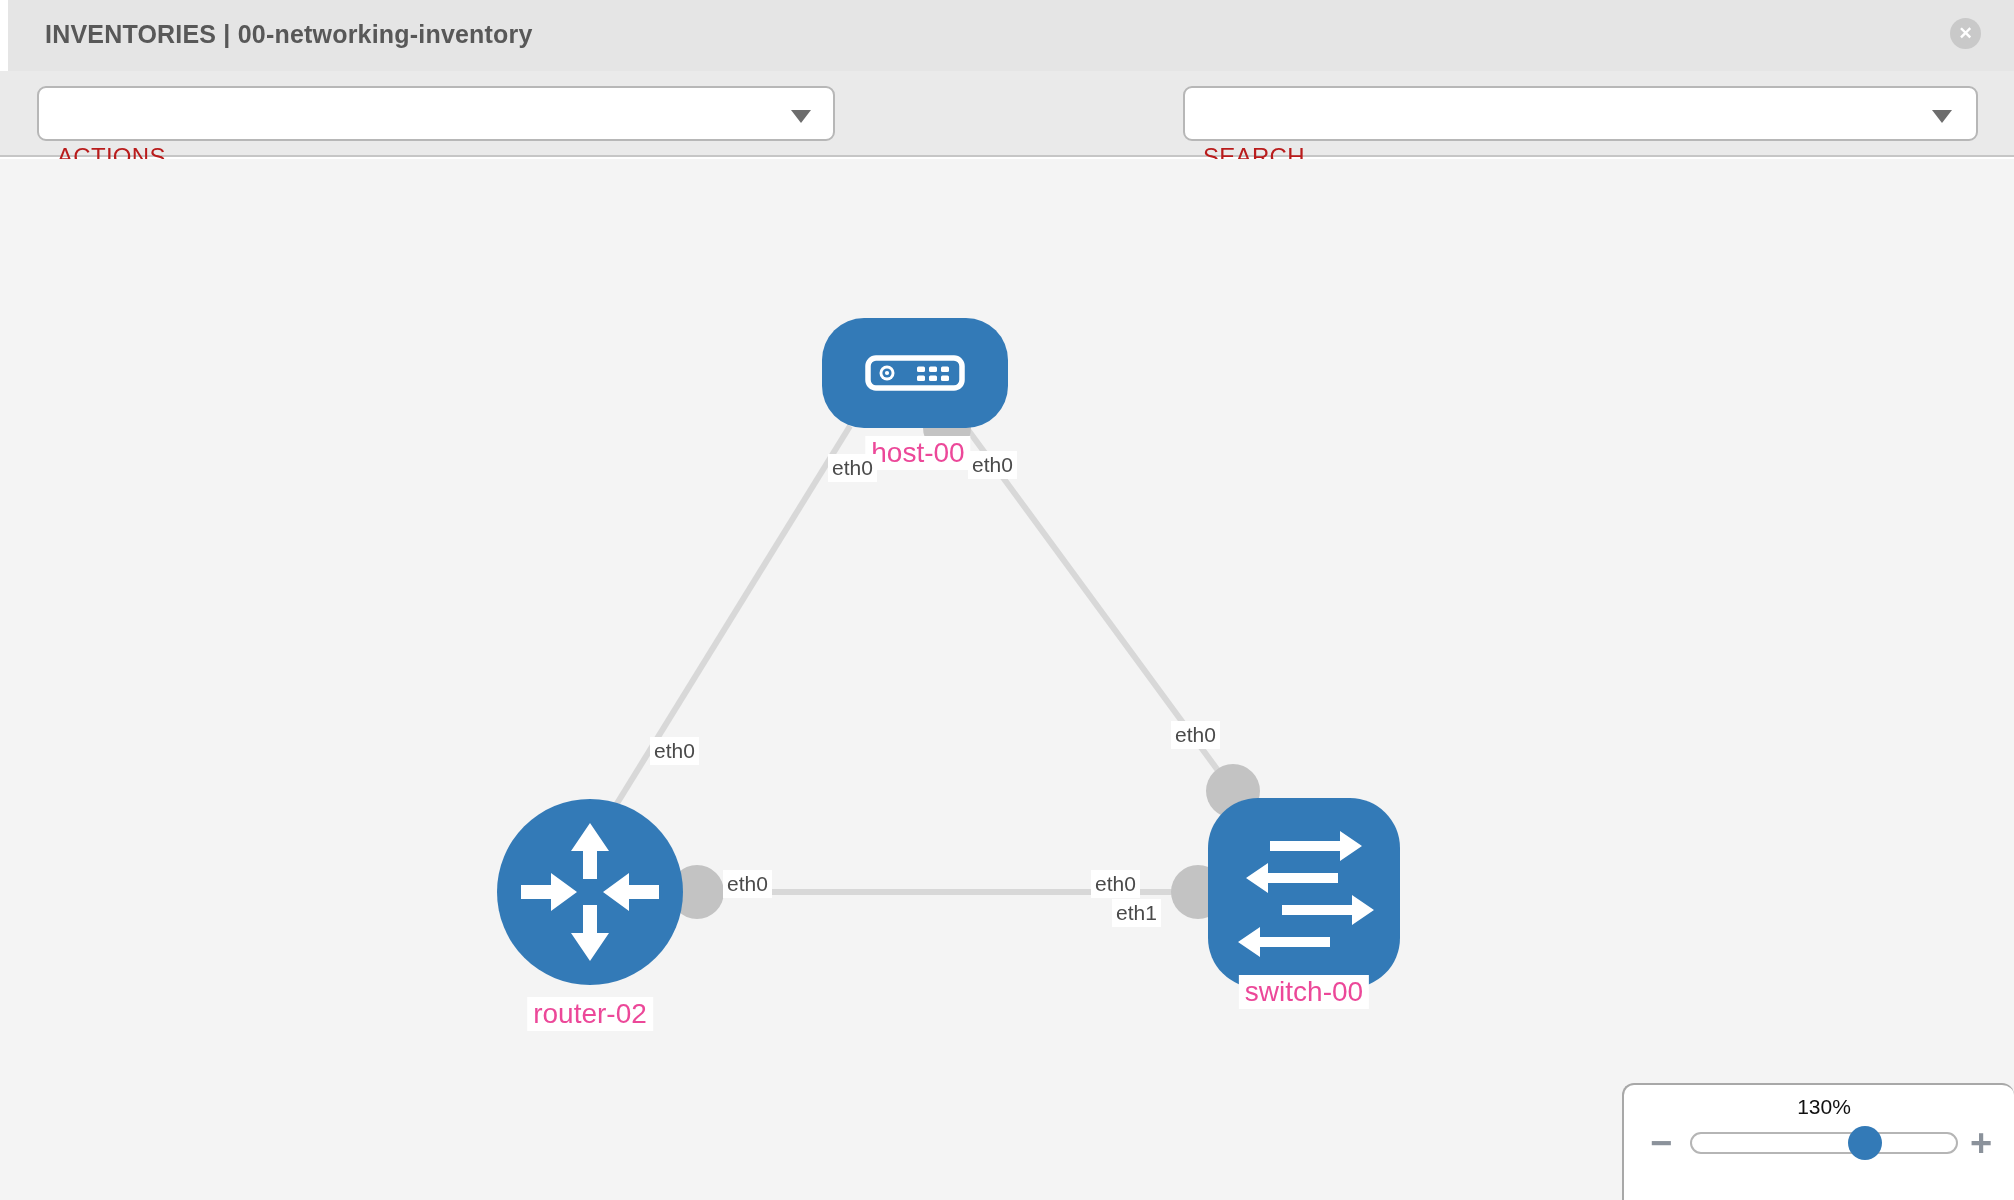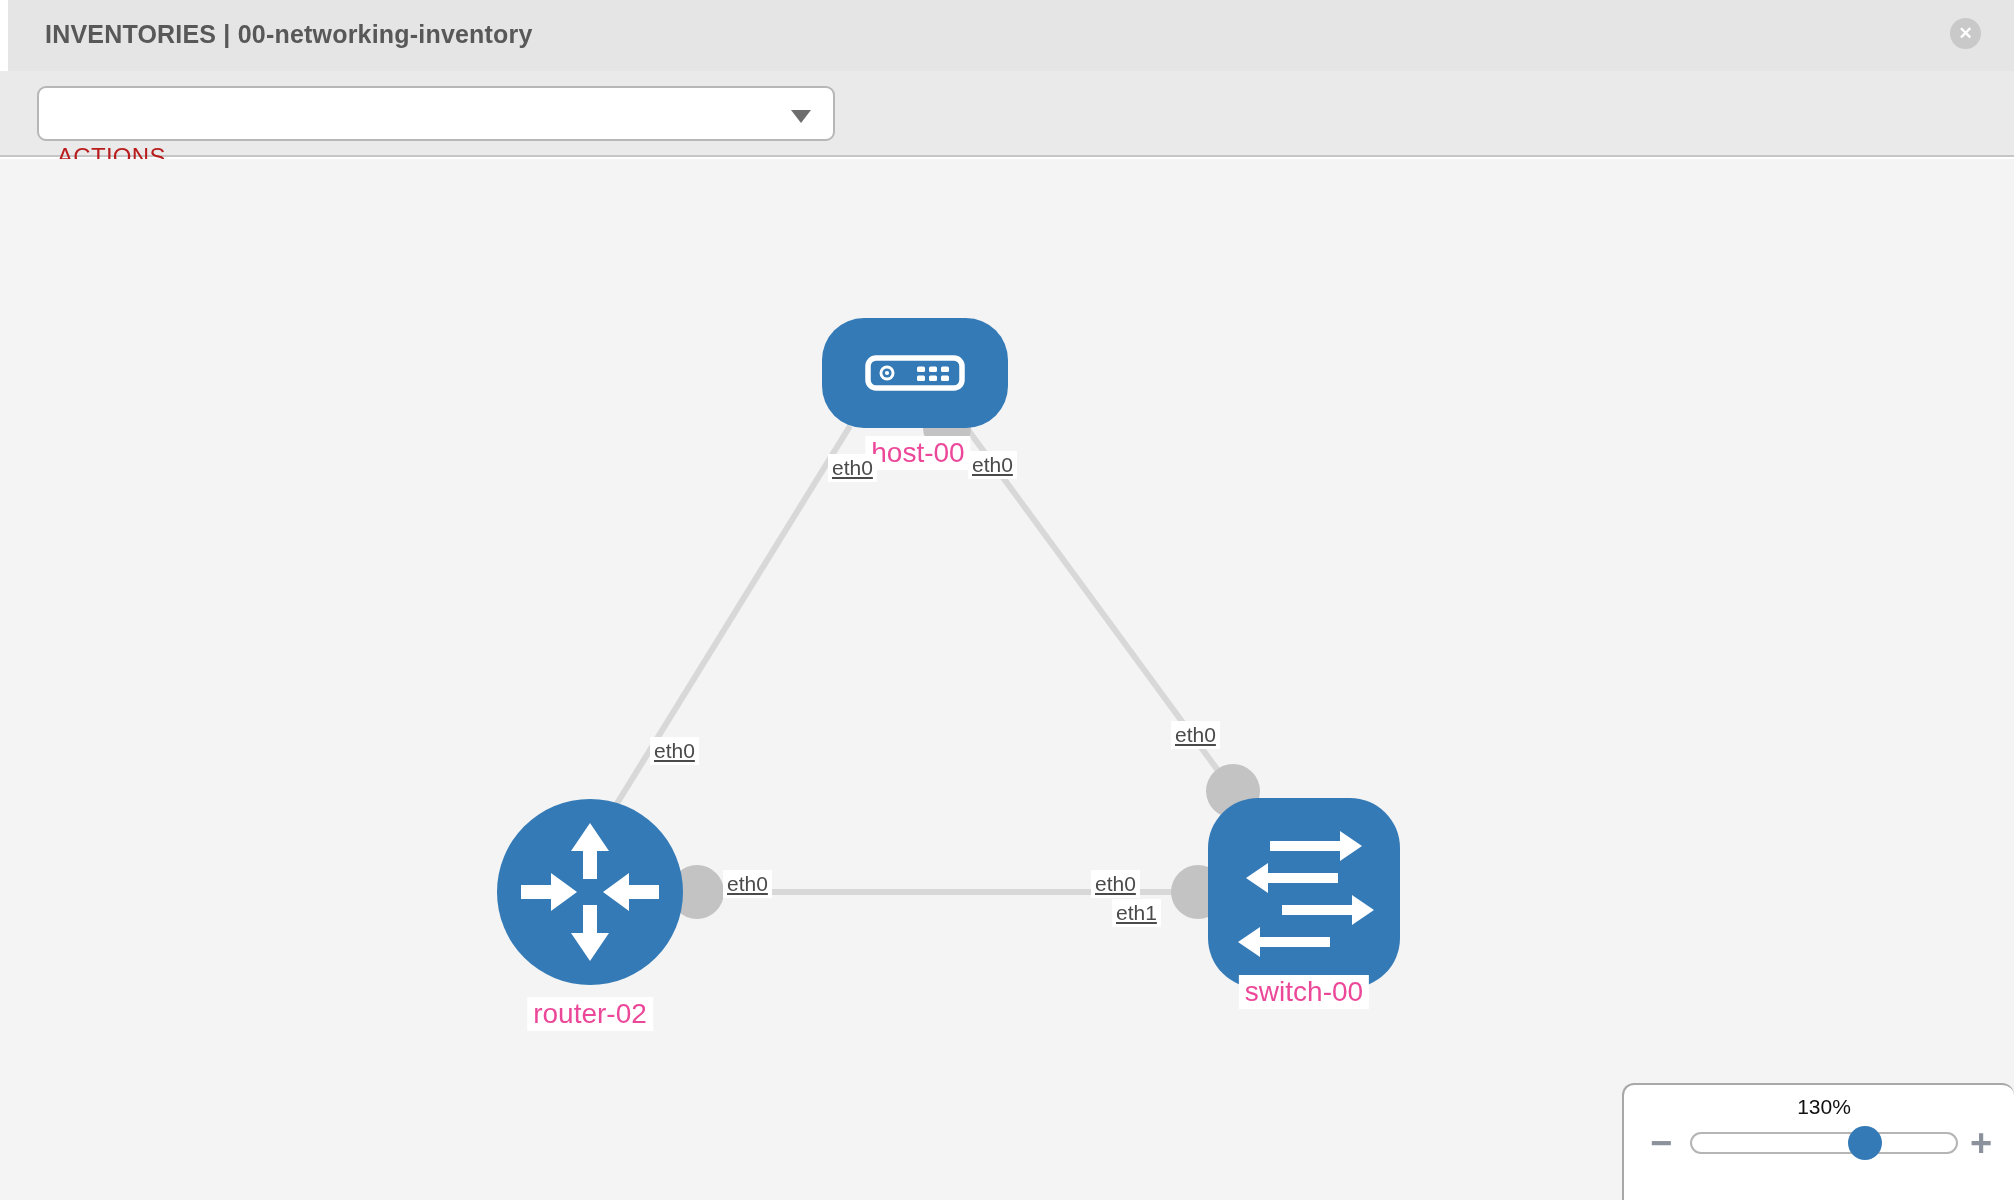--- a/index.html
+++ b/index.html
@@ -63,21 +63,21 @@
   .node-host { left: 822px; top: 159px; width: 186px; height: 110px; border-radius: 42px; }
   .node-router { left: 497px; top: 640px; width: 186px; height: 186px; border-radius: 50%; }
   .node-switch { left: 1208px; top: 639px; width: 192px; height: 190px; border-radius: 50px; }
 
   .node-label {
     position: absolute; z-index: 4; background: #ffffff; color: #ec4899;
     font-size: 28px; padding: 1px 6px; white-space: nowrap; transform: translateX(-50%);
   }
   .iface-chip {
     position: absolute; z-index: 4; background: #ffffff; color: #4a4a4a;
-    font-size: 21px; padding: 1px 4px; white-space: nowrap; line-height: 1.25; text-decoration: underline;
+    font-size: 21px; padding: 1px 4px; white-space: nowrap; line-height: 1.25;
   }
   .iface-chip.overlap-top { z-index: 5; }
 
   
   .zoom-panel {
     position: absolute; left: 1622px; top: 1083px; width: 392px; height: 130px;
     background: #ffffff; border-top: 2px solid #a8a8a8; border-left: 2px solid #a8a8a8;
     border-top-left-radius: 6px; z-index: 6; border-radius: 12px;
   }
   .zoom-value {
@@ -121,20 +121,24 @@
   </div>
   <div class="tool-icon key-icon">
     <svg width="46" height="46" viewBox="0 0 44 44">
       <circle cx="14" cy="14" r="7.5" fill="none" stroke="#838a93" stroke-width="6"></circle>
       <line x1="20" y1="20" x2="36" y2="36" stroke="#838a93" stroke-width="6" stroke-linecap="round"></line>
       <line x1="36" y1="36" x2="41" y2="31" stroke="#838a93" stroke-width="6" stroke-linecap="round"></line>
       <line x1="30" y1="30" x2="34" y2="26" stroke="#838a93" stroke-width="5" stroke-linecap="round"></line>
     </svg>
   </div>
 
+  <div class="select-box search-select">
+    <span class="select-label">SEARCH</span>
+    <span class="caret-down"></span>
+  </div>
 </div>
 
 <div class="canvas">
 
   <svg class="links-svg" width="2014" height="1041">
     <line x1="850" y1="267" x2="600" y2="672" stroke="#d8d8d8" stroke-width="6"></line>
     <line x1="963" y1="264" x2="1233" y2="632" stroke="#d8d8d8" stroke-width="6"></line>
     <line x1="590" y1="733" x2="1304" y2="733" stroke="#d8d8d8" stroke-width="6"></line>
   </svg>
 

